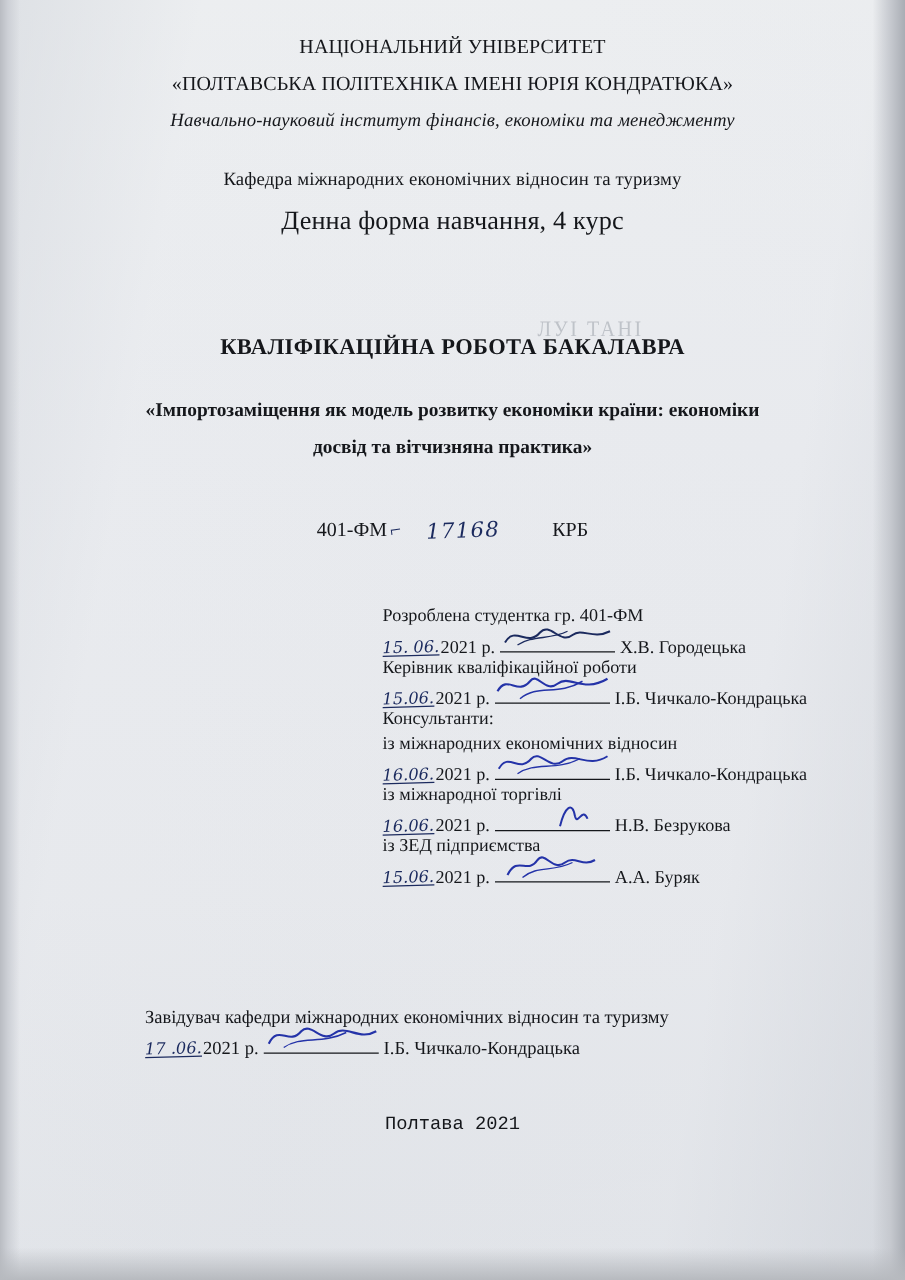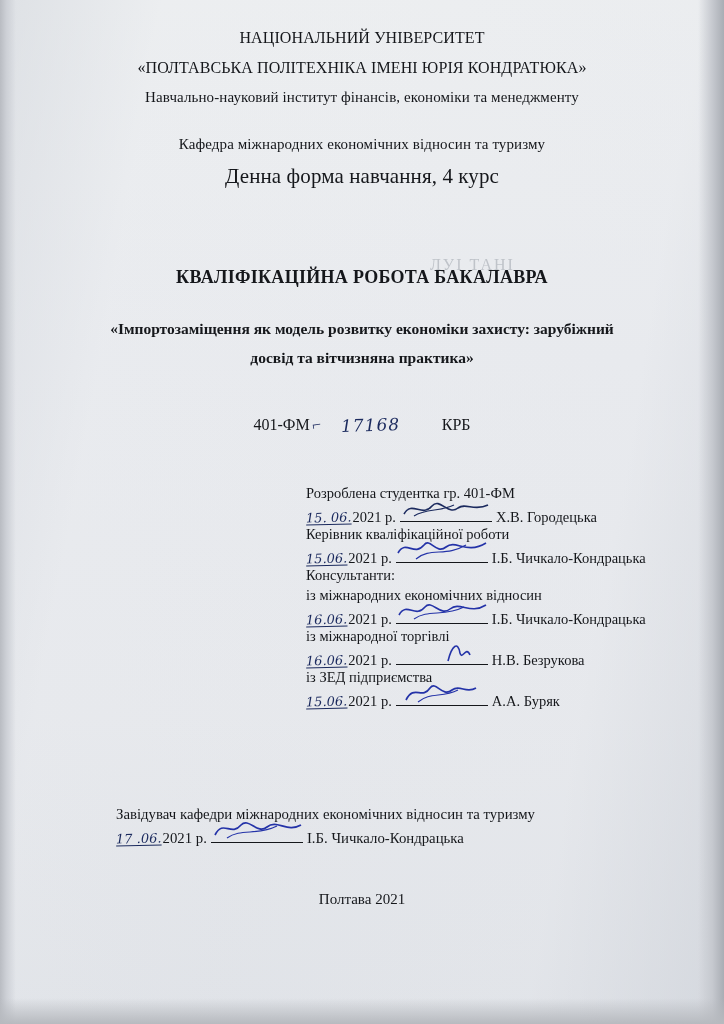--- a/index.html
+++ b/index.html
@@ -51,21 +51,21 @@
     text-align: center;
     font-size: 15.5px;
     line-height: 1.0;
     letter-spacing: 0.1px;
     white-space: nowrap;
   }
   .header-block { margin-top: 30px; }
   .header-block .line { margin-bottom: 14px; }
   .hdr-1 { font-size: 16px; }
   .hdr-2 { font-size: 16px; }
-  .hdr-3 { font-size: 15px; }
+  .hdr-3 { font-size: 15px; font-style: italic; }
   .hdr-4 { font-size: 15px; margin-top: 32px; }
   .hdr-5 { font-size: 15px; }
   .hdr-6 { font-size: 21px; }
 
   .title-main {
     text-align: center;
     font-size: 18px;
     font-weight: bold;
     margin-top: 80px;
     letter-spacing: 0.3px;
@@ -147,20 +147,21 @@
   .bottom-block {
     margin-top: 96px;
     margin-left: 78px;
     font-size: 14.8px;
     line-height: 1.45;
   }
   .footer-city {
     text-align: center;
     margin-top: 46px;
     font-size: 15px;
+    font-family: Liberation Mono, monospace;
   }
   .ghost {
     position: absolute;
     top: 255px;
     left: 430px;
     font-size: 16px;
     color: rgba(140,146,155,0.45);
     letter-spacing: 2px;
     transform: scaleY(1.1);
     pointer-events: none;
@@ -183,21 +184,21 @@
       <div class="line hdr-1">НАЦІОНАЛЬНИЙ УНІВЕРСИТЕТ</div>
       <div class="line hdr-2">«ПОЛТАВСЬКА ПОЛІТЕХНІКА ІМЕНІ ЮРІЯ КОНДРАТЮКА»</div>
       <div class="line hdr-3">Навчально-науковий інститут фінансів, економіки та менеджменту</div>
       <div class="line hdr-4">Кафедра міжнародних економічних відносин та туризму</div>
       <div class="line hdr-6">Денна форма навчання, 4 курс</div>
     </div>
 
     <div class="title-main">КВАЛІФІКАЦІЙНА РОБОТА БАКАЛАВРА</div>
 
     <div class="title-sub">
-      <div>«Імпортозаміщення як модель розвитку економіки захисту: зарубіжний</div>
+      <div>«Імпортозаміщення як модель розвитку економіки країни: економіки</div>
       <div>досвід та вітчизняна практика»</div>
     </div>
 
     <div class="code-row">
       <span>401-ФМ</span>
       <span class="code-dash">⌐</span>
       <span class="code-hand gap-left">17168</span>
       <span class="gap-right">КРБ</span>
     </div>
 

